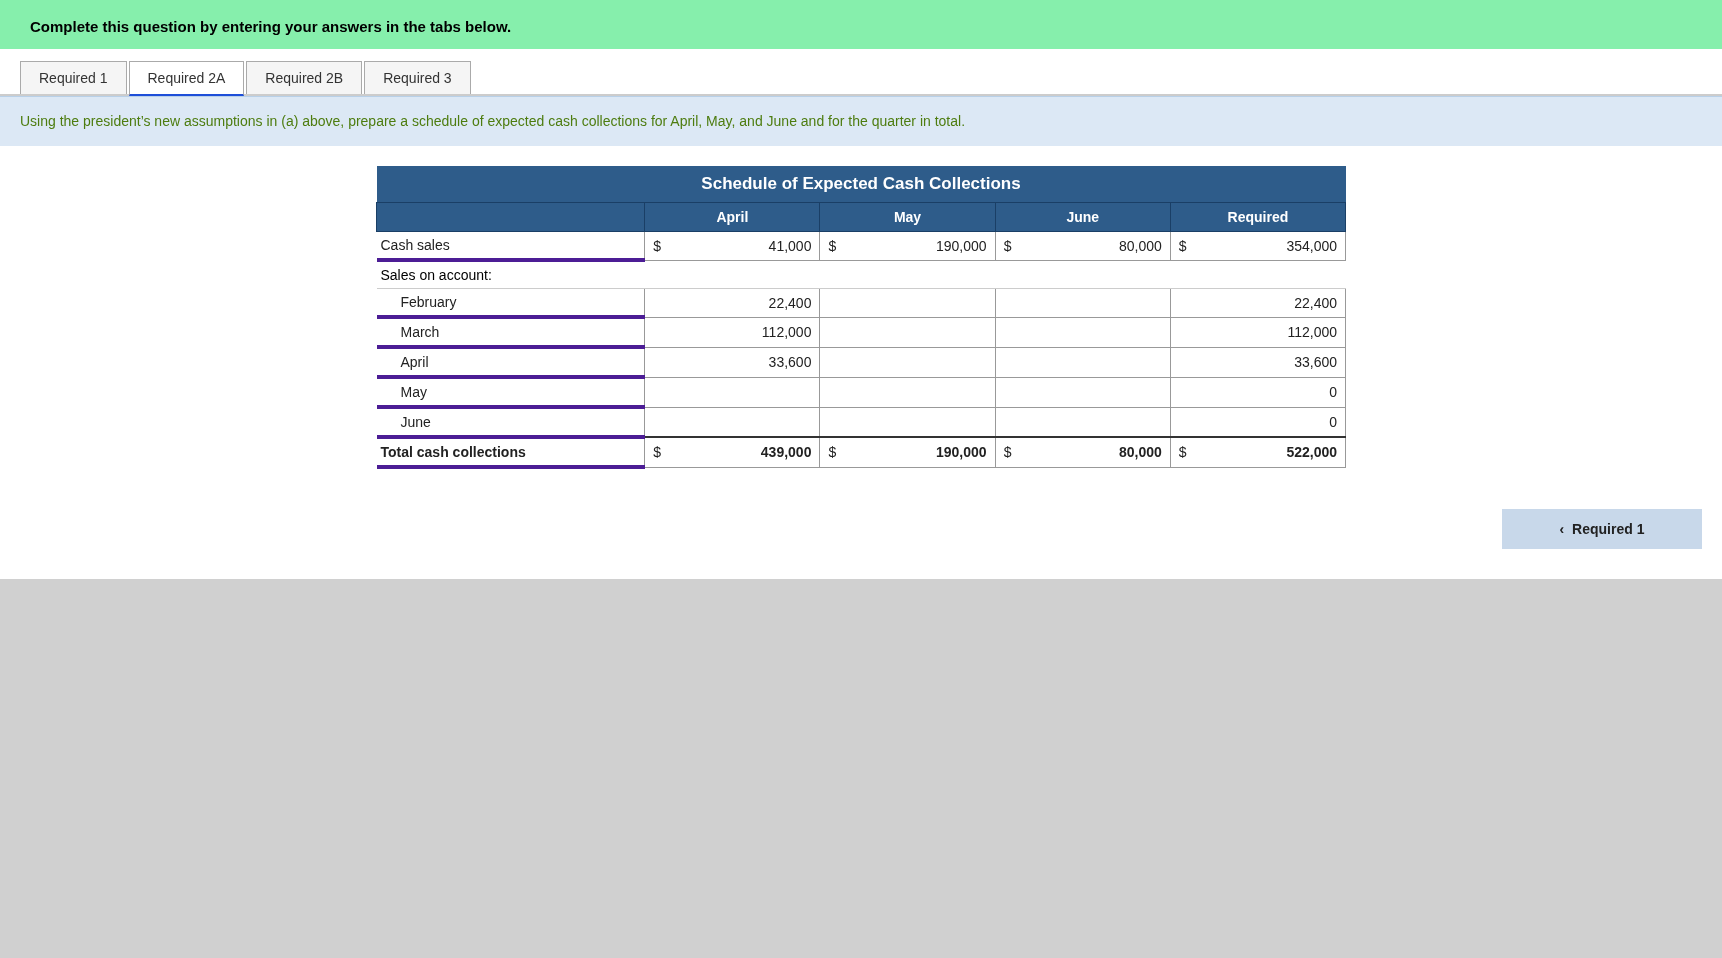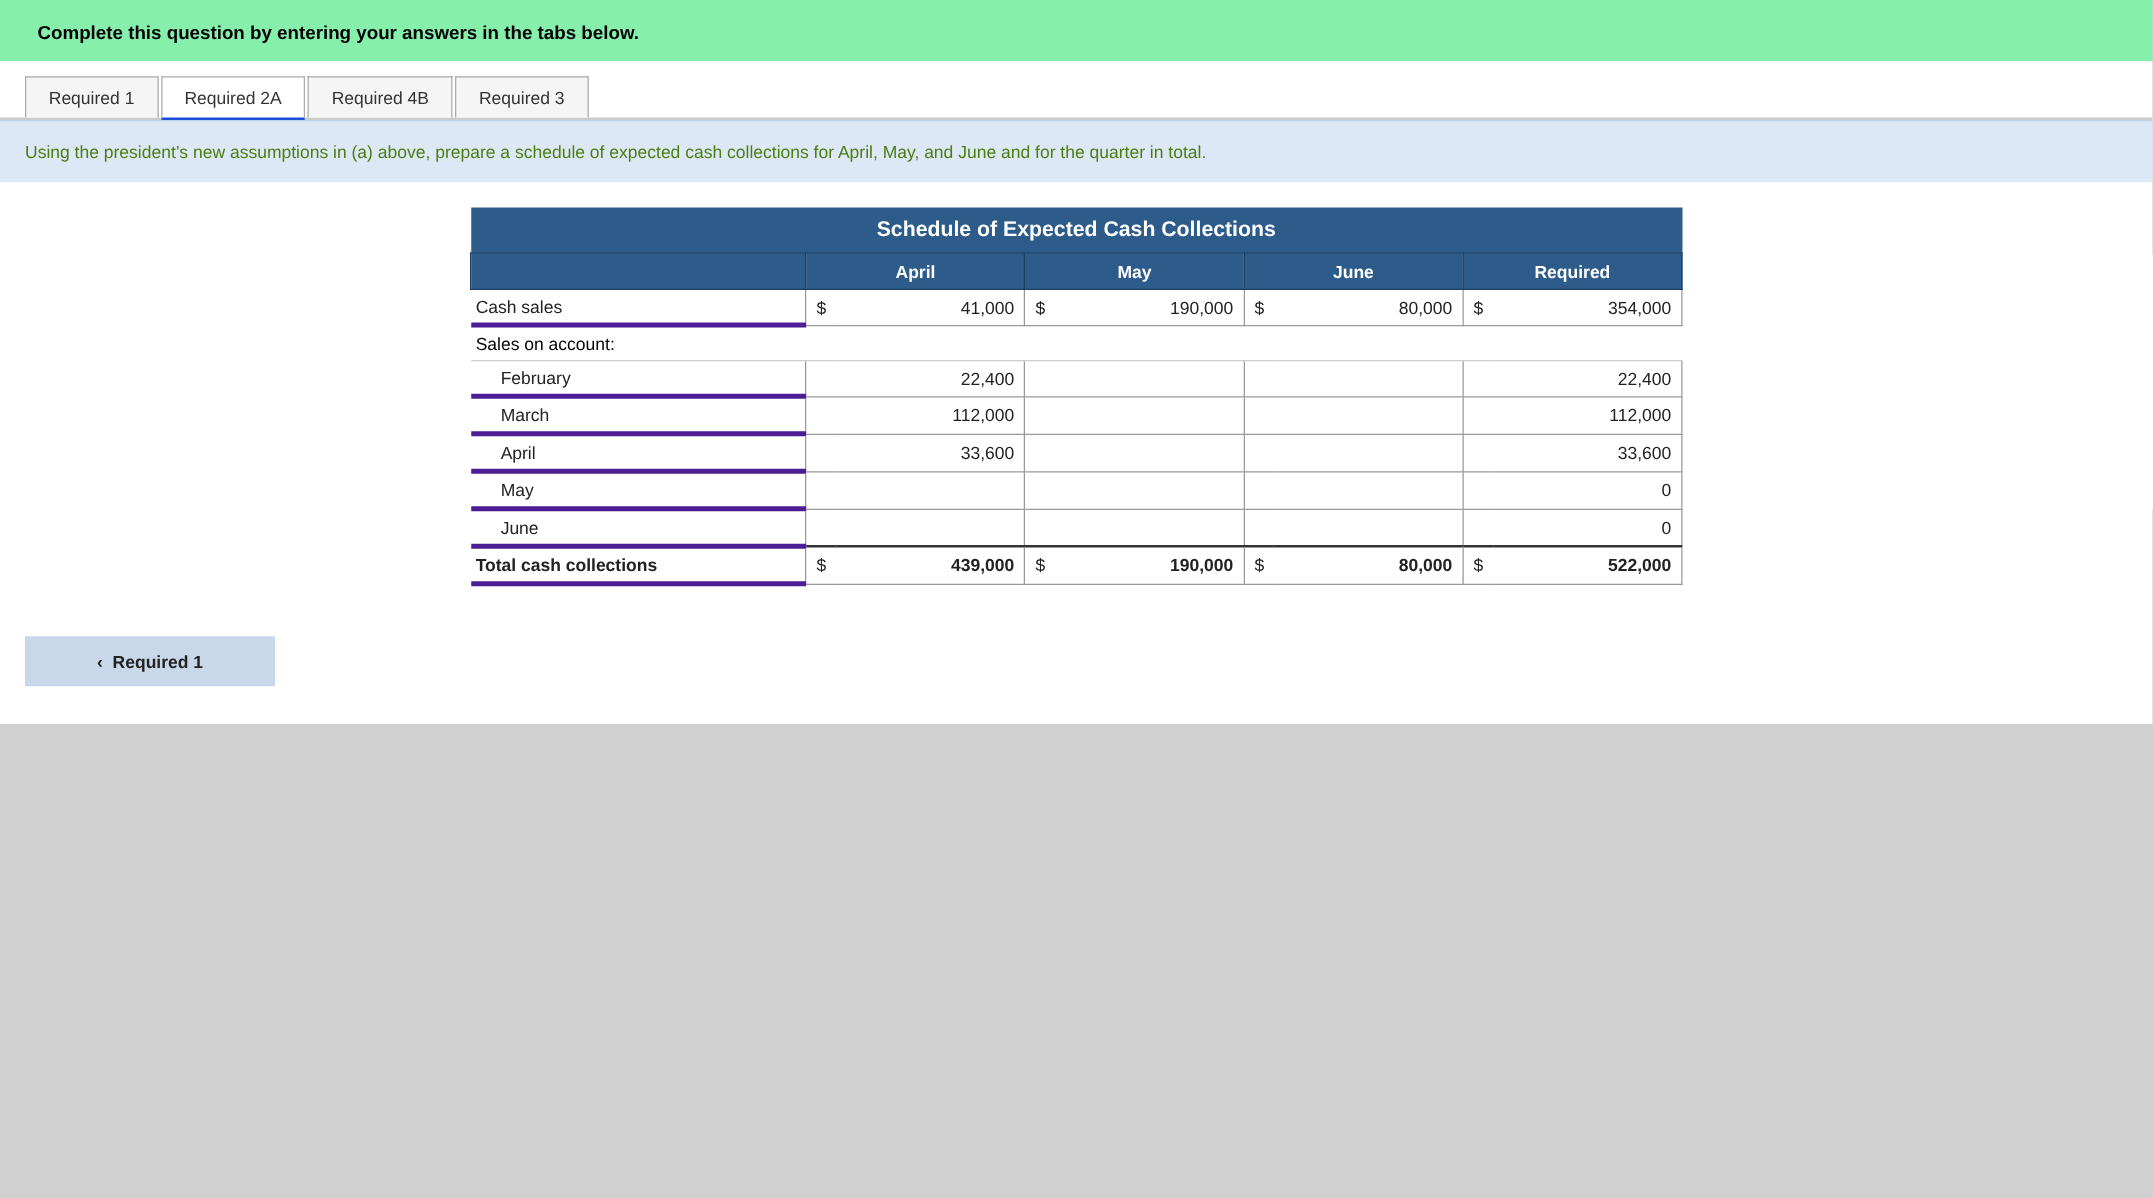--- a/index.html
+++ b/index.html
@@ -108,21 +108,21 @@
       min-width: 90px;
     }
     .section-header td {
       border: none;
       border-bottom: 1px solid #ccc;
       padding: 5px 4px;
       font-size: 14px;
     }
     .nav-buttons {
       display: flex;
-      justify-content: space-between;
+      justify-content: flex-end;
       gap: 8px;
       padding: 10px 20px 30px 20px;
       background: #ffffff;
     }
     .nav-btn-light {
       background: #c8d8ea;
       color: #222;
       border: none;
       padding: 12px 40px;
       font-size: 14px;
@@ -150,21 +150,21 @@
 
 <div class="main-content">
   <div class="tabs-row">
     <div class="tab">
       <span>Required 1</span>
     </div>
     <div class="tab active">
       <span>Required 2A</span>
     </div>
     <div class="tab">
-      <span>Required 4B</span>
+      <span>Required 2B</span>
     </div>
     <div class="tab">
       <span>Required 3</span>
     </div>
   </div>
 
   <div class="instructions">
     <span>Using the president’s new assumptions in (a) above, prepare a schedule of expected cash collections for April, May, and June and for the quarter in total.</span>
   </div>
 

